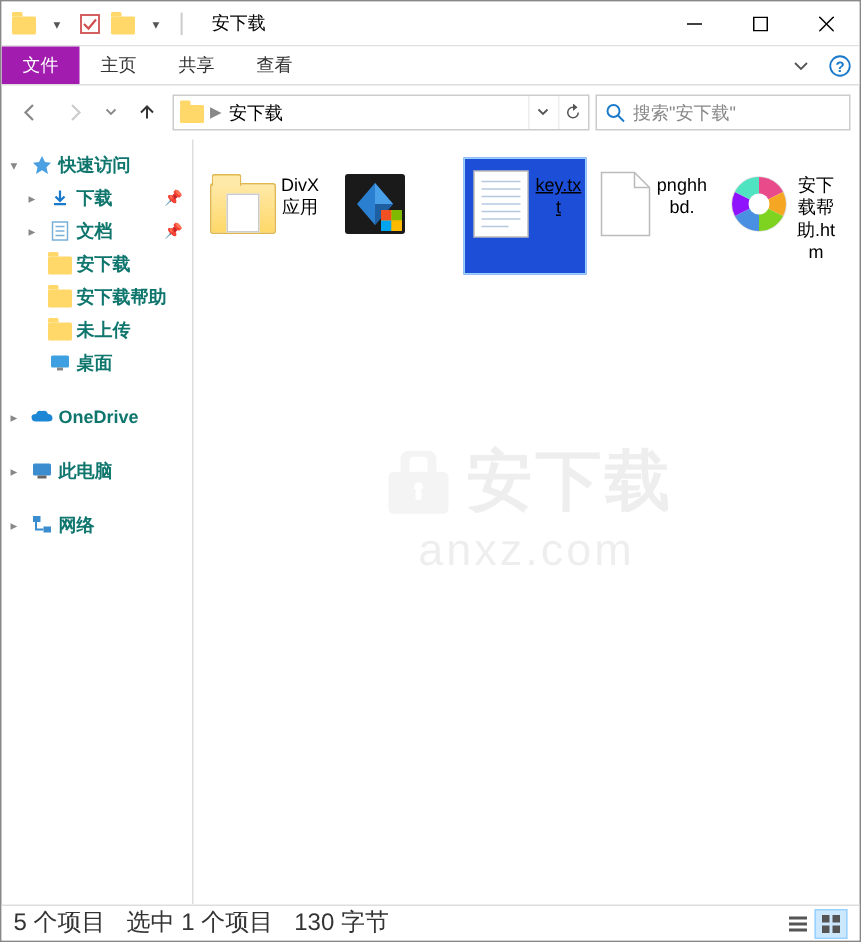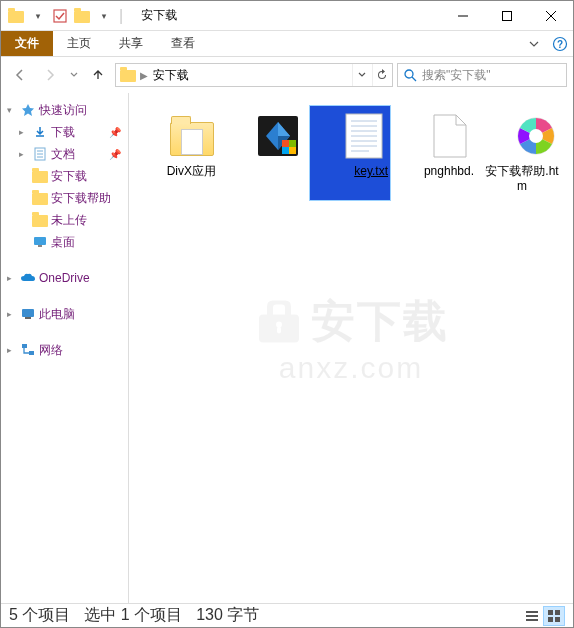--- a/index.html
+++ b/index.html
@@ -10,21 +10,21 @@
 .titlebar .qat { display: flex; align-items: center; gap: 4px; padding: 0 6px; }
 .qat-icon { width: 18px; height: 18px; display: flex; align-items: center; justify-content: center; }
 .titlebar .title { font-size: 12px; margin-left: 10px; color: #000; }
 .titlebar .spacer { flex: 1; }
 .win-controls { display: flex; }
 .win-btn { width: 44px; height: 30px; display: flex; align-items: center; justify-content: center; cursor: pointer; }
 
 
 .ribbon { height: 26px; display: flex; align-items: stretch; border-bottom: 1px solid #ddd; background: #fff; }
 .ribbon .tab { padding: 0 14px; font-size: 12px; display: flex; align-items: center; cursor: pointer; color: #333; }
-.ribbon .tab.file { background: #a16207; color: #fff; font-weight: bold; }
+.ribbon .tab.file { background: #a21caf; color: #fff; }
 .ribbon .rspacer { flex: 1; }
 .ribbon .expand, .ribbon .help { width: 26px; display: flex; align-items: center; justify-content: center; cursor: pointer; color: #555; }
 .ribbon .help svg circle { stroke:#1979ca; }
 .ribbon .help svg text { fill:#1979ca; }
 
 
 .addressbar { height: 36px; display: flex; align-items: center; padding: 4px 6px; gap: 4px; }
 .nav-btn { width: 26px; height: 26px; display: flex; align-items: center; justify-content: center; cursor: pointer; color: #888; border-radius: 2px; }
 .nav-btn.enabled { color: #333; }
 .breadcrumb { flex: 1; height: 24px; border: 1px solid #ccc; display: flex; align-items: center; font-size: 12px; padding: 0 2px; background: #fff; }
@@ -36,27 +36,27 @@
 .searchbox { width: 170px; height: 24px; border: 1px solid #ccc; display: flex; align-items: center; font-size: 12px; background: #fff; }
 .searchbox .sb-icon { width: 24px; display: flex; align-items: center; justify-content: center; color: #1979ca; }
 .searchbox .sb-text { color: #888; flex: 1; }
 
 
 .main { display: flex; height: calc(100% - 30px - 26px - 36px - 24px); }
 .sidebar { width: 128px; border-right: 1px solid #ddd; overflow: hidden; padding-top: 6px; font-size: 12px; }
 .tree-item { display: flex; align-items: center; height: 22px; padding-left: 6px; cursor: pointer; white-space: nowrap; }
 .tree-item .chev { width: 12px; font-size: 9px; color: #888; }
 .tree-item .ticon { width: 18px; height: 16px; display: flex; align-items: center; justify-content: center; margin-right: 2px; }
-.tree-item .tlabel { color: #701a75; }
+.tree-item .tlabel { color: #0f766e; font-weight: bold; }
 .tree-item.sub { padding-left: 18px; }
 .tree-item .pin { margin-left: auto; margin-right: 6px; color: #666; font-size: 10px; }
 .tree-group-gap { height: 14px; }
 
 .content { flex: 1; padding: 12px 8px; display: flex; flex-wrap: wrap; align-content: flex-start; gap: 6px 4px; position: relative; }
-.file-item { width: 82px; display: flex; flex-direction: column; align-items: flex-end; padding: 6px 2px; cursor: pointer; border: 1px solid transparent; }
+.file-item { width: 82px; display: flex; flex-direction: row; align-items: flex-start; padding: 6px 2px; cursor: pointer; border: 1px solid transparent; }
 .file-item.selected { background: #1d4ed8; border: 1px solid #99d1ff; text-decoration: underline; }
 .file-item .ficon { width: 48px; height: 48px; display: flex; align-items: center; justify-content: center; }
 .file-item .flabel { font-size: 12px; text-align: center; margin-top: 4px; line-height: 1.25; word-break: break-all; color: #000; }
 
 
 .statusbar { position: absolute; bottom: 0; left: 0; right: 0; height: 24px; border-top: 1px solid #ddd; display: flex; align-items: center; font-size: 16px; padding: 0 8px; background: #fff; color: #333; }
 .statusbar .stat { margin-right: 14px; }
 .statusbar .sspacer { flex: 1; }
 .statusbar .view-btn { width: 22px; height: 20px; display: flex; align-items: center; justify-content: center; cursor: pointer; border: 1px solid transparent; color:#555; }
 .statusbar .view-btn.active { border: 1px solid #99d1ff; background: #cce8ff; }

